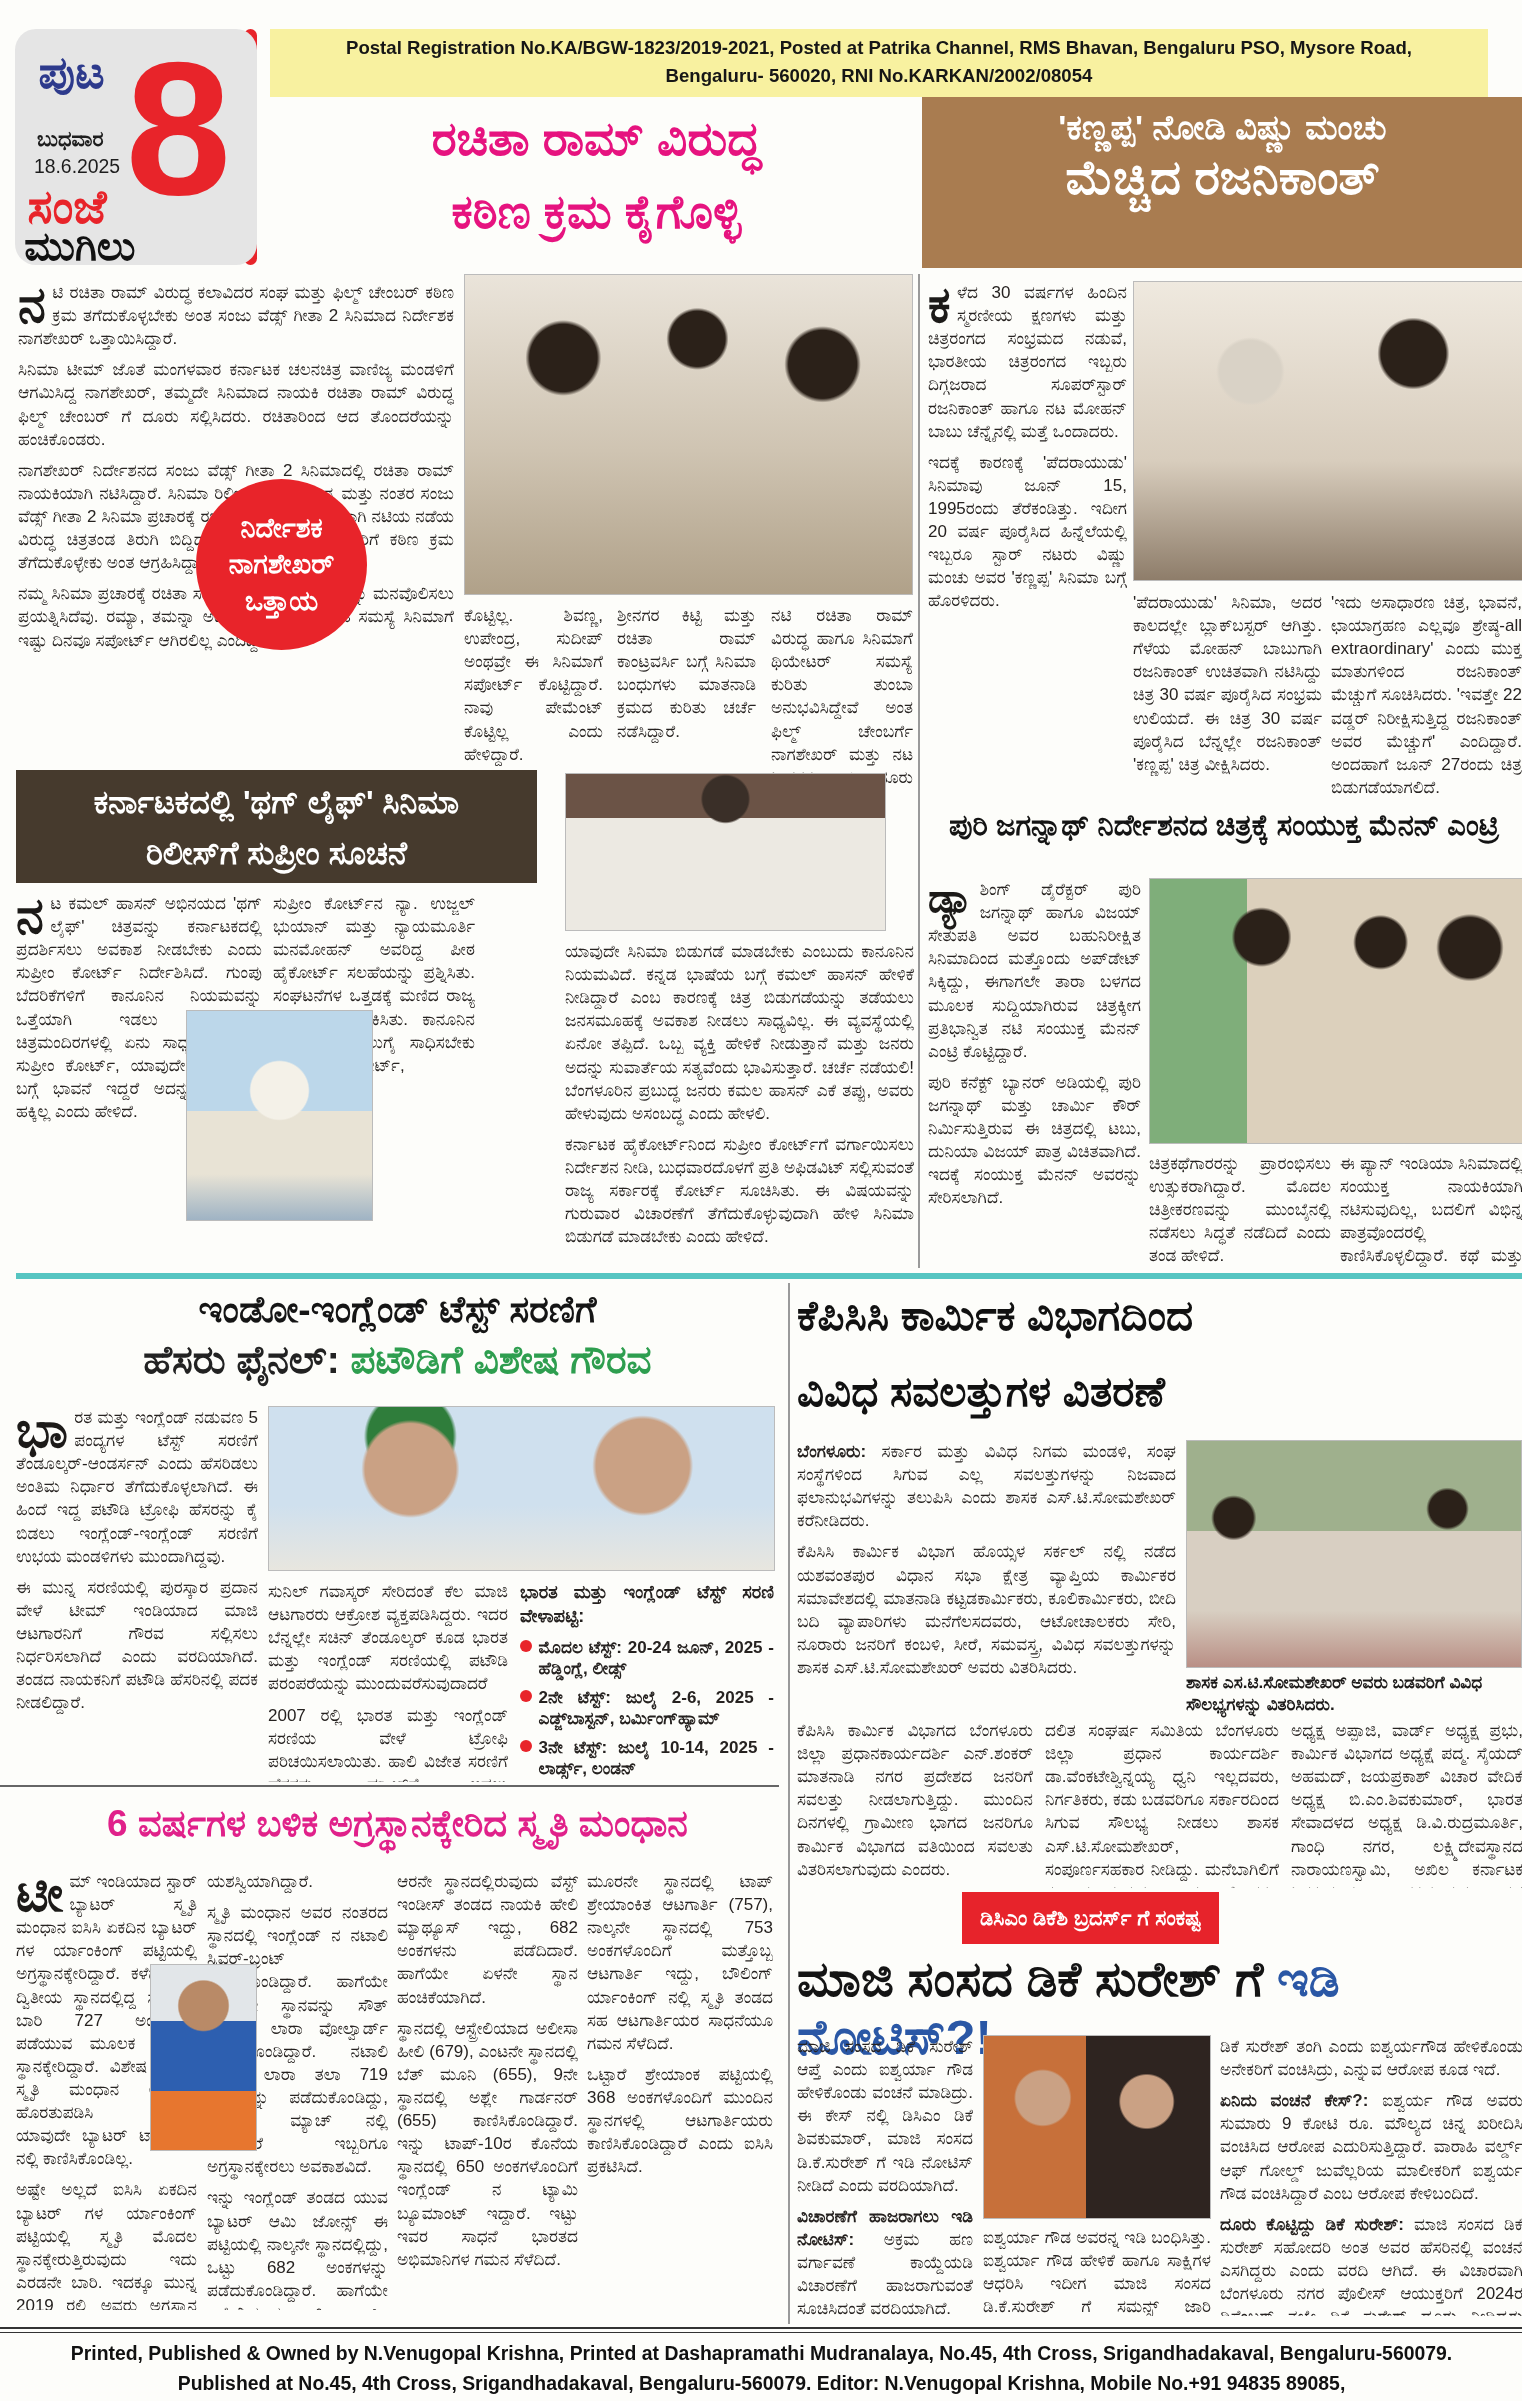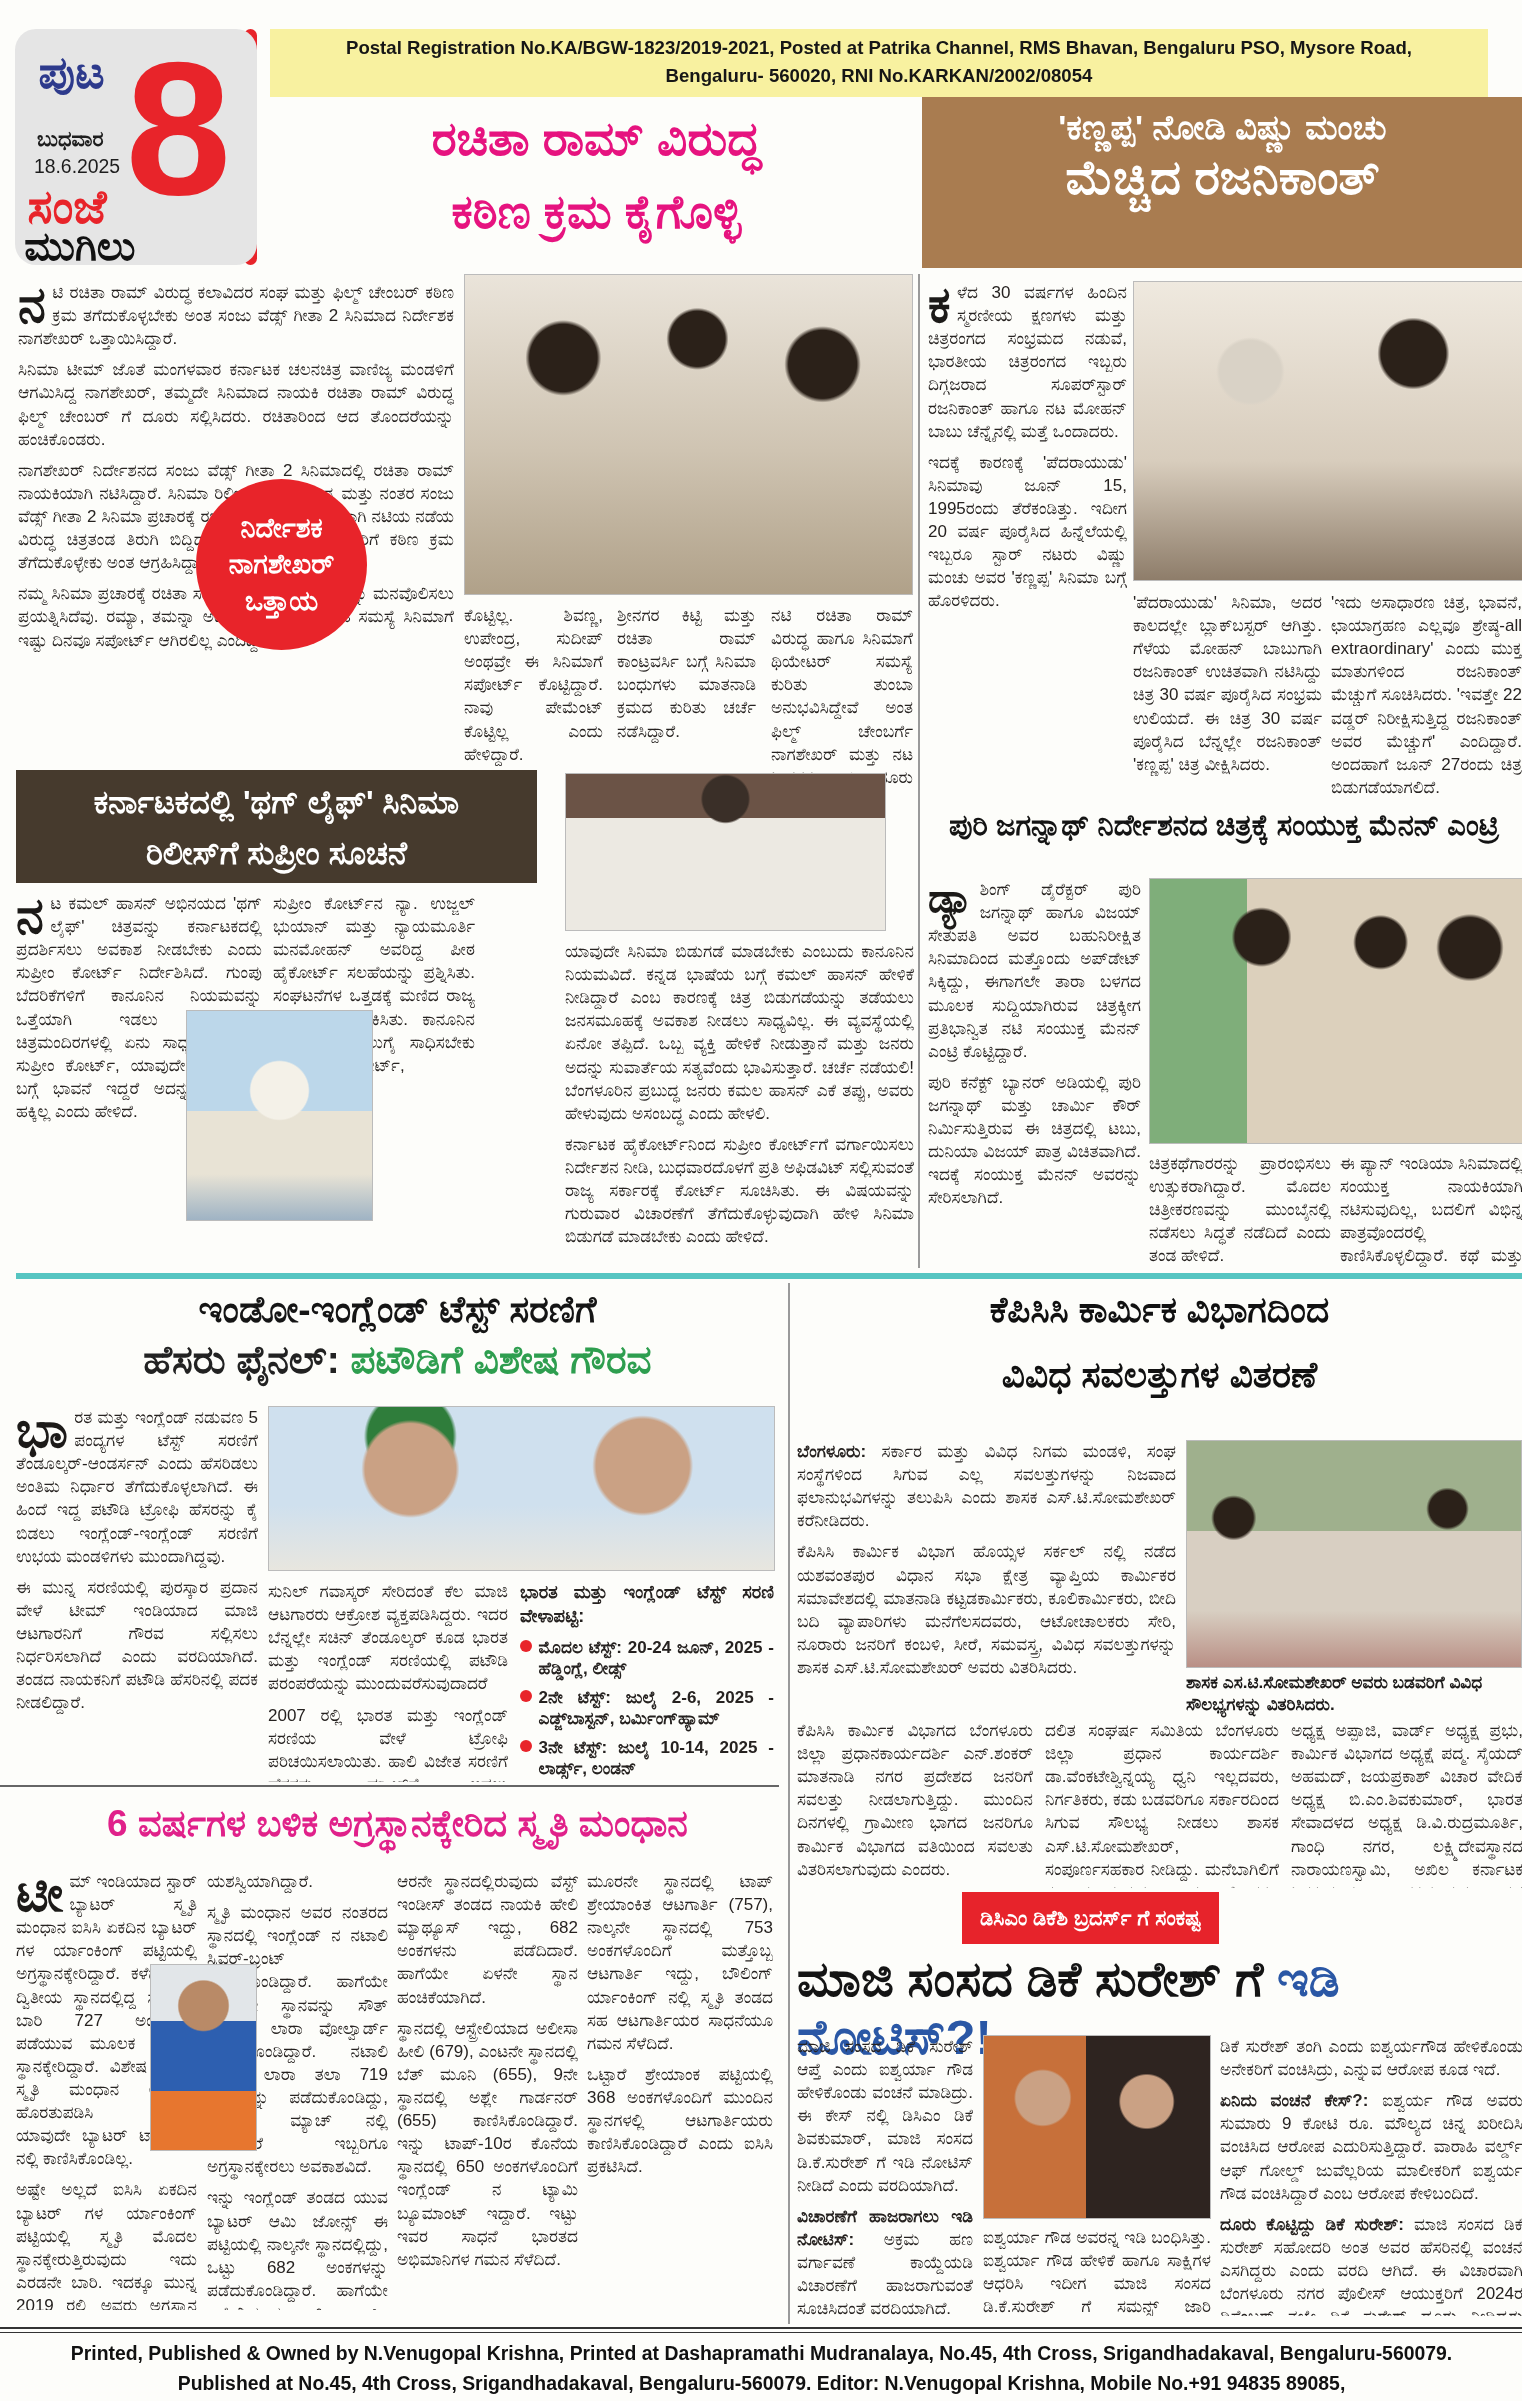--- a/index.html
+++ b/index.html
@@ -30,22 +30,22 @@
             text-align:center;font-weight:bold;font-size:32px;line-height:1.6;padding-top:6.5px;box-sizing:border-box;}
   .purihead{position:absolute;left:926px;top:809px;width:596px;text-align:center;font-weight:bold;
             font-size:29px;color:#141414;white-space:nowrap;}
   .teal{position:absolute;left:16px;top:1273px;width:1507px;height:5.6px;background:#56c5c1;}
   .sph1{position:absolute;left:16px;top:1289px;width:763px;text-align:center;font-weight:bold;font-size:37px;color:#151515;}
   .sph2{position:absolute;left:16px;top:1338px;width:763px;text-align:center;font-weight:bold;font-size:39px;}
   .sph2 .g{color:#2e9e4f;}
   .schedtitle{font-weight:bold;font-size:18px;margin:0 0 6.5px 0;}
   .bullet{display:flex;align-items:flex-start;font-weight:bold;font-size:17px;line-height:1.25;margin-bottom:7.3px;}
   .bullet .dot{width:12px;height:12px;border-radius:50%;background:#e8242a;flex:0 0 12px;margin:3.2px 6.5px 0 0;}
-  .kpcchead{position:absolute;left:797px;top:1278px;width:725px;text-align:center;font-weight:bold;
-            font-size:36px;line-height:1.8;color:#111;}
+  .kpcchead{position:absolute;left:797px;top:1278px;width:725px;font-weight:bold;
+            font-size:42px;line-height:1.8;color:#111;}
   .caption{position:absolute;font-weight:bold;font-size:17px;line-height:1.3;color:#1d1b1a;}
   .smrihead{position:absolute;left:16px;top:1803px;width:763px;text-align:center;font-weight:bold;font-size:37px;color:#e0218a;}
   .kicker{position:absolute;left:962px;top:1892px;width:257px;height:52px;background:#e7232b;color:#fff;
           font-weight:bold;font-size:21px;text-align:center;line-height:52px;}
   .dkhead{position:absolute;left:797px;top:1951px;width:725px;font-weight:bold;font-size:49px;color:#141414;}
   .dkhead .blue{color:#2a57a5;}
   .footer{position:absolute;left:0;top:2338px;width:1523px;text-align:center;font-weight:bold;
           font-size:19.4px;line-height:1.55;color:#111;}
   
   .ph-team3{background:

